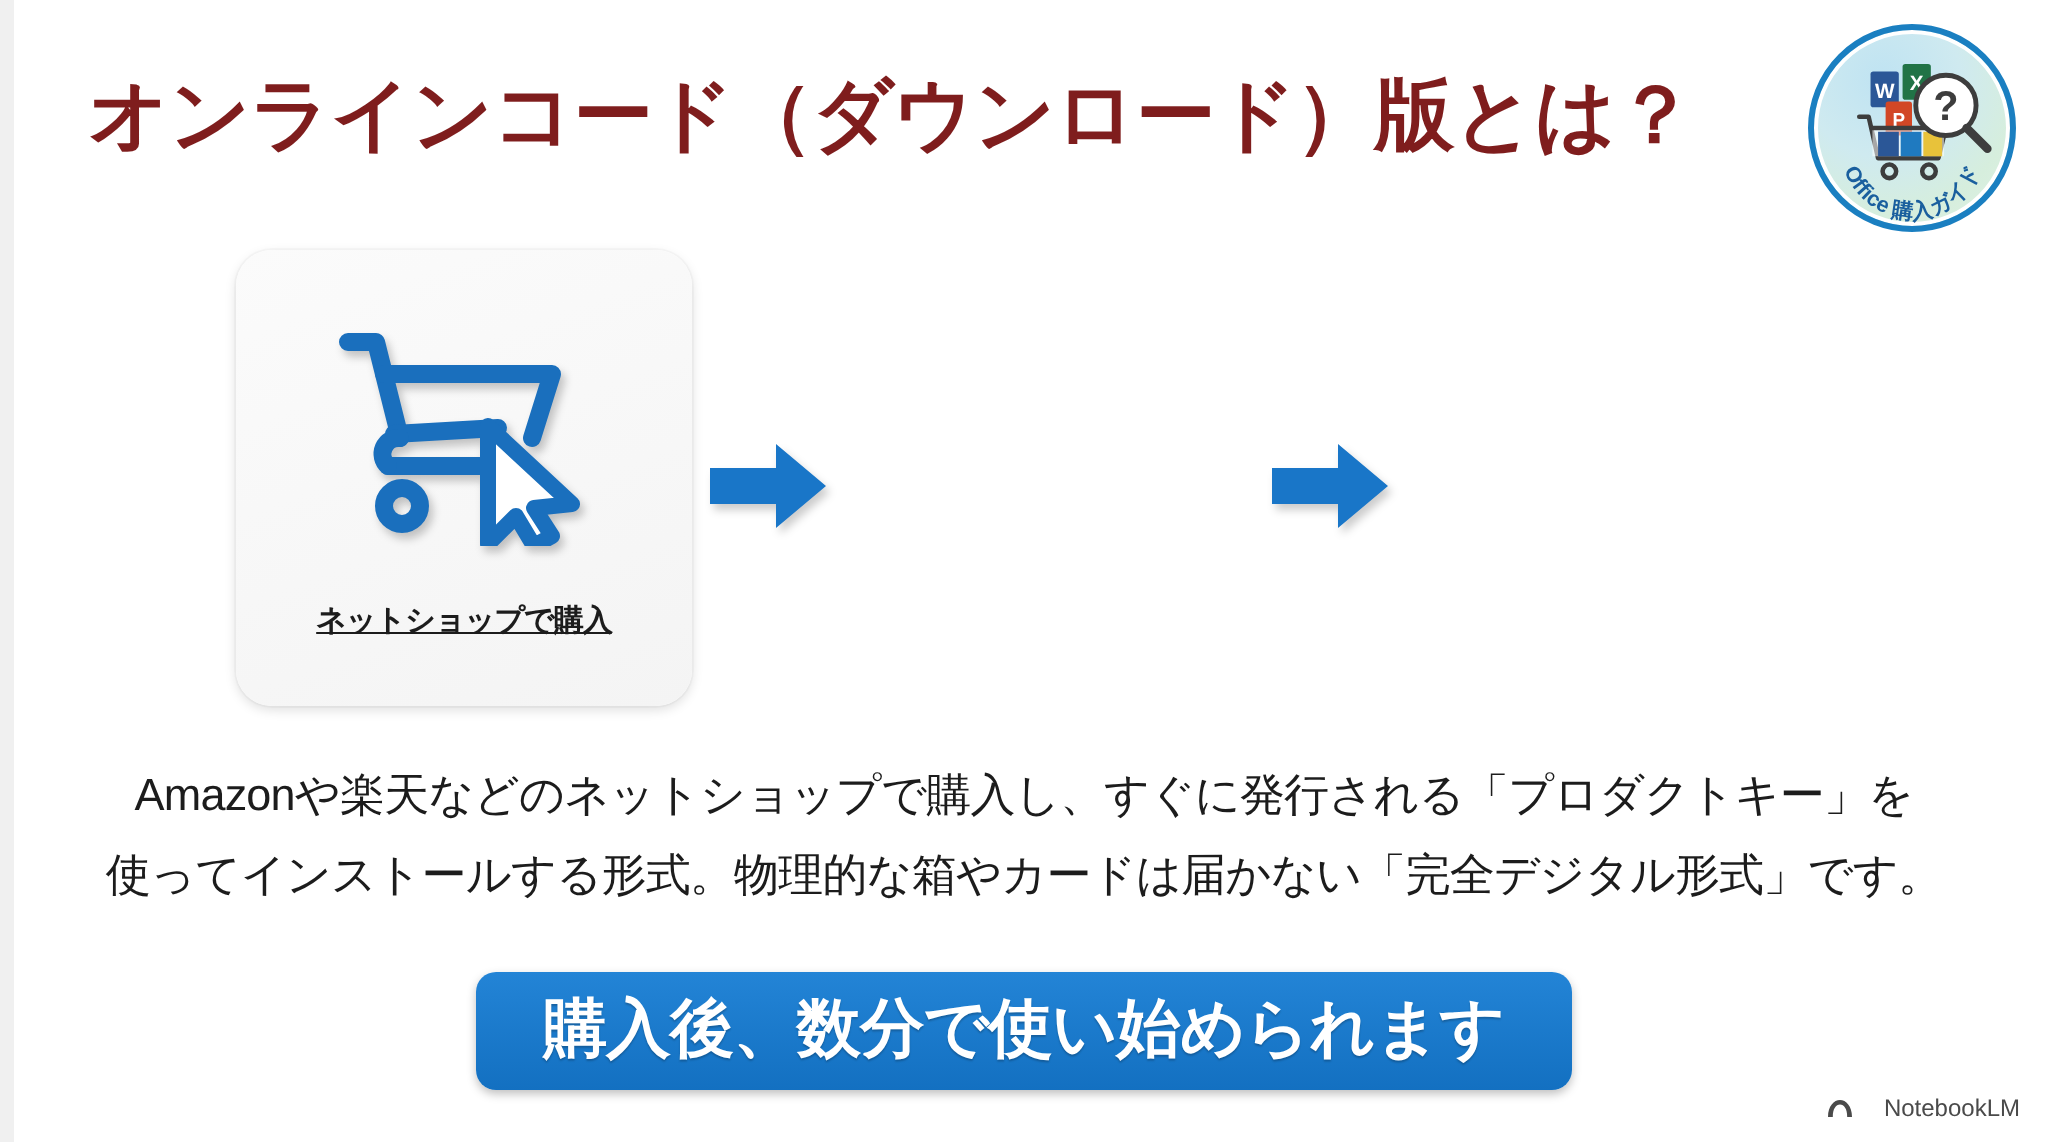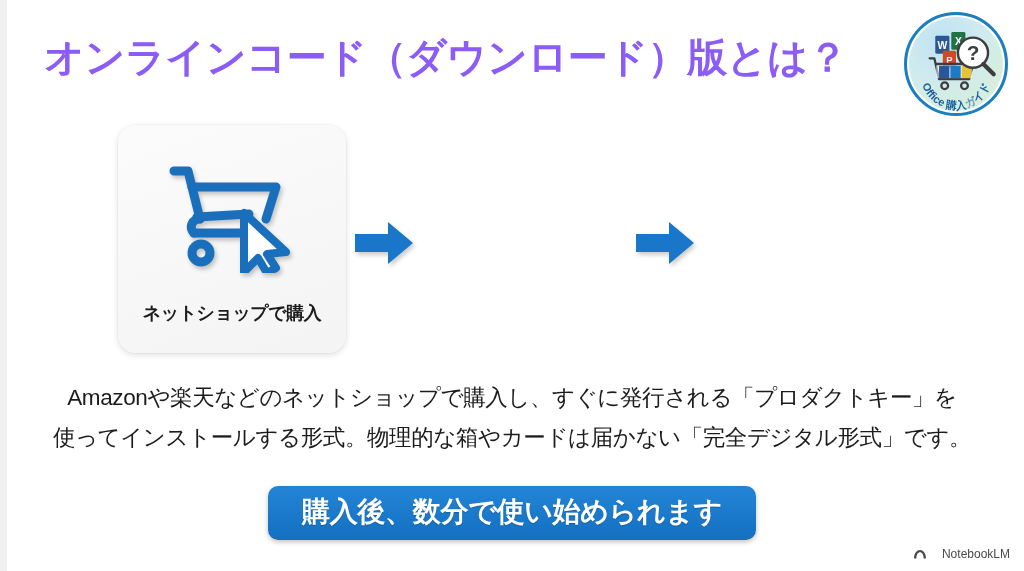--- a/index.html
+++ b/index.html
@@ -24,21 +24,21 @@
     background: #f0f0f0;
   }
 
   
   .title {
     position: absolute;
     left: 44px;
     top: 30px;
     font-size: 40px;
     font-weight: bold;
-    color: #8b5cf6;
+    color: #7f1d1d;
     letter-spacing: -0.5px;
     white-space: nowrap;
   }
 
   
   .badge {
     position: absolute;
     right: 16px;
     top: 12px;
     width: 104px;
@@ -85,24 +85,25 @@
     align-items: center;
     justify-content: center;
   }
   .card-icon svg { filter: drop-shadow(2px 3px 2px rgba(0,0,0,0.22)); }
 
   .card-label {
     position: absolute;
     left: 0; right: 0;
     top: 176px;
     text-align: center;
-    font-size: 18px;
+    font-size: 15px;
     font-weight: bold;
     color: #1c1c1c;
     letter-spacing: -0.5px;
+    text-decoration: underline;
   }
 
   
   .arrow {
     position: absolute;
     top: 96px;
     width: 58px;
     height: 44px;
   }
   .arrow.a1 { left: 237px; }
@@ -126,21 +127,21 @@
   .pill-wrap {
     position: absolute;
     left: 0; right: 0;
     top: 486px;
     display: flex;
     justify-content: center;
   }
   .pill {
     background: linear-gradient(180deg, #2384d6 0%, #1370c1 100%);
     color: #ffffff;
-    font-size: 28px;
+    font-size: 32px;
     font-weight: bold;
     letter-spacing: -0.3px;
     padding: 10px 34px 12px;
     border-radius: 10px;
     border: none;
     box-shadow: 0 2px 5px rgba(0,0,0,0.25);
     text-shadow: 0 1px 1px rgba(0,0,0,0.22);
     line-height: 1.15;
   }
 

